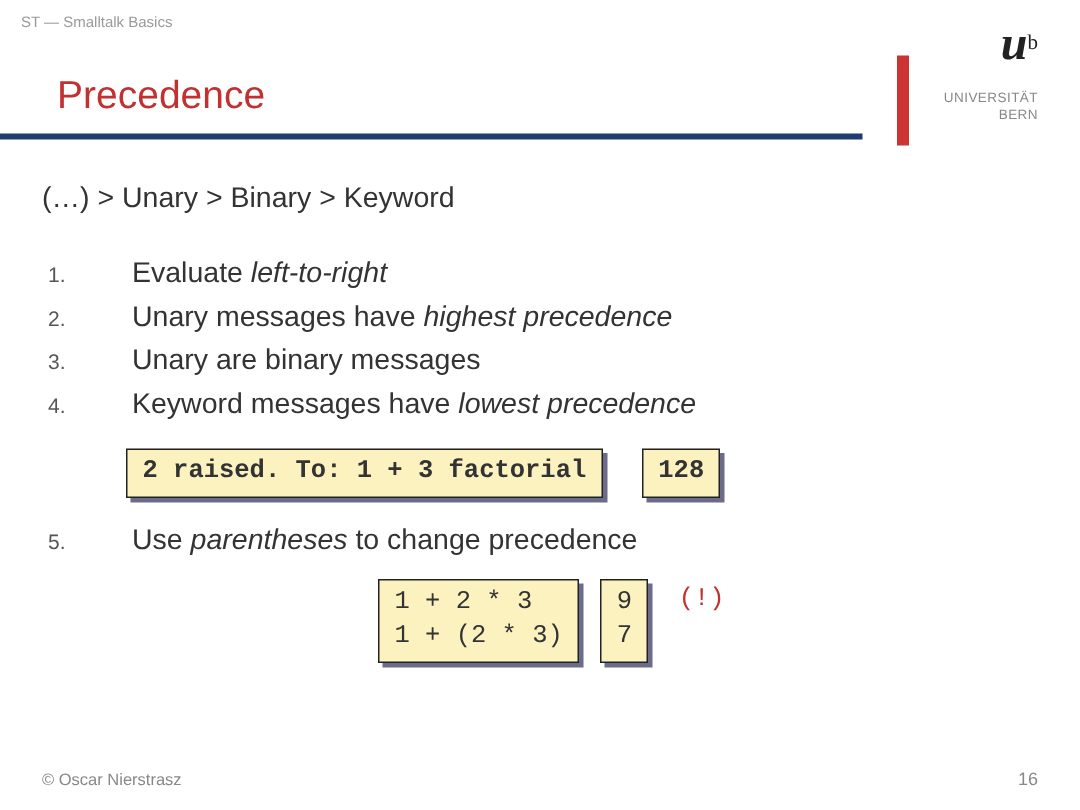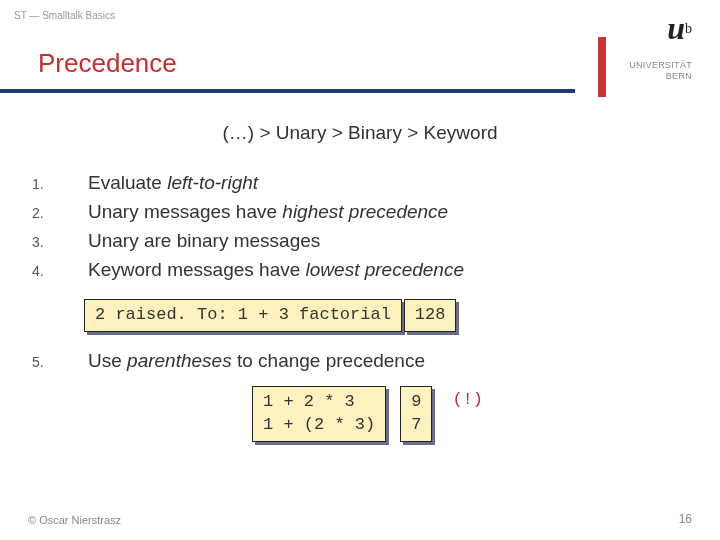--- a/index.html
+++ b/index.html
@@ -70,21 +70,20 @@
   .content {
     position: absolute;
     top: 122px;
     left: 28px;
     right: 28px;
   }
   .rule {
     font-size: 19px;
     color: #333;
     margin-bottom: 28px;
-    text-align: center;
   }
   .list {
     list-style: none;
     margin-left: 4px;
   }
   .list li {
     display: flex;
     align-items: baseline;
     margin-bottom: 7px;
   }
@@ -94,22 +93,23 @@
     color: #555;
     flex-shrink: 0;
   }
   .txt {
     font-size: 19px;
     color: #333;
   }
   .ital { font-style: italic; }
   .codeboxes {
     display: flex;
-    gap: 2px;
+    gap: 26px;
     margin: 18px 0 18px 56px;
+    font-weight: bold;
   }
   .codebox {
     font-family: 'Courier New', monospace;
     font-size: 17px;
     background: #fbf2c0;
     border: 1.5px solid #222;
     box-shadow: 3px 3px 0 #6b6b8a;
     padding: 4px 10px;
     white-space: pre;
     line-height: 1.35;

